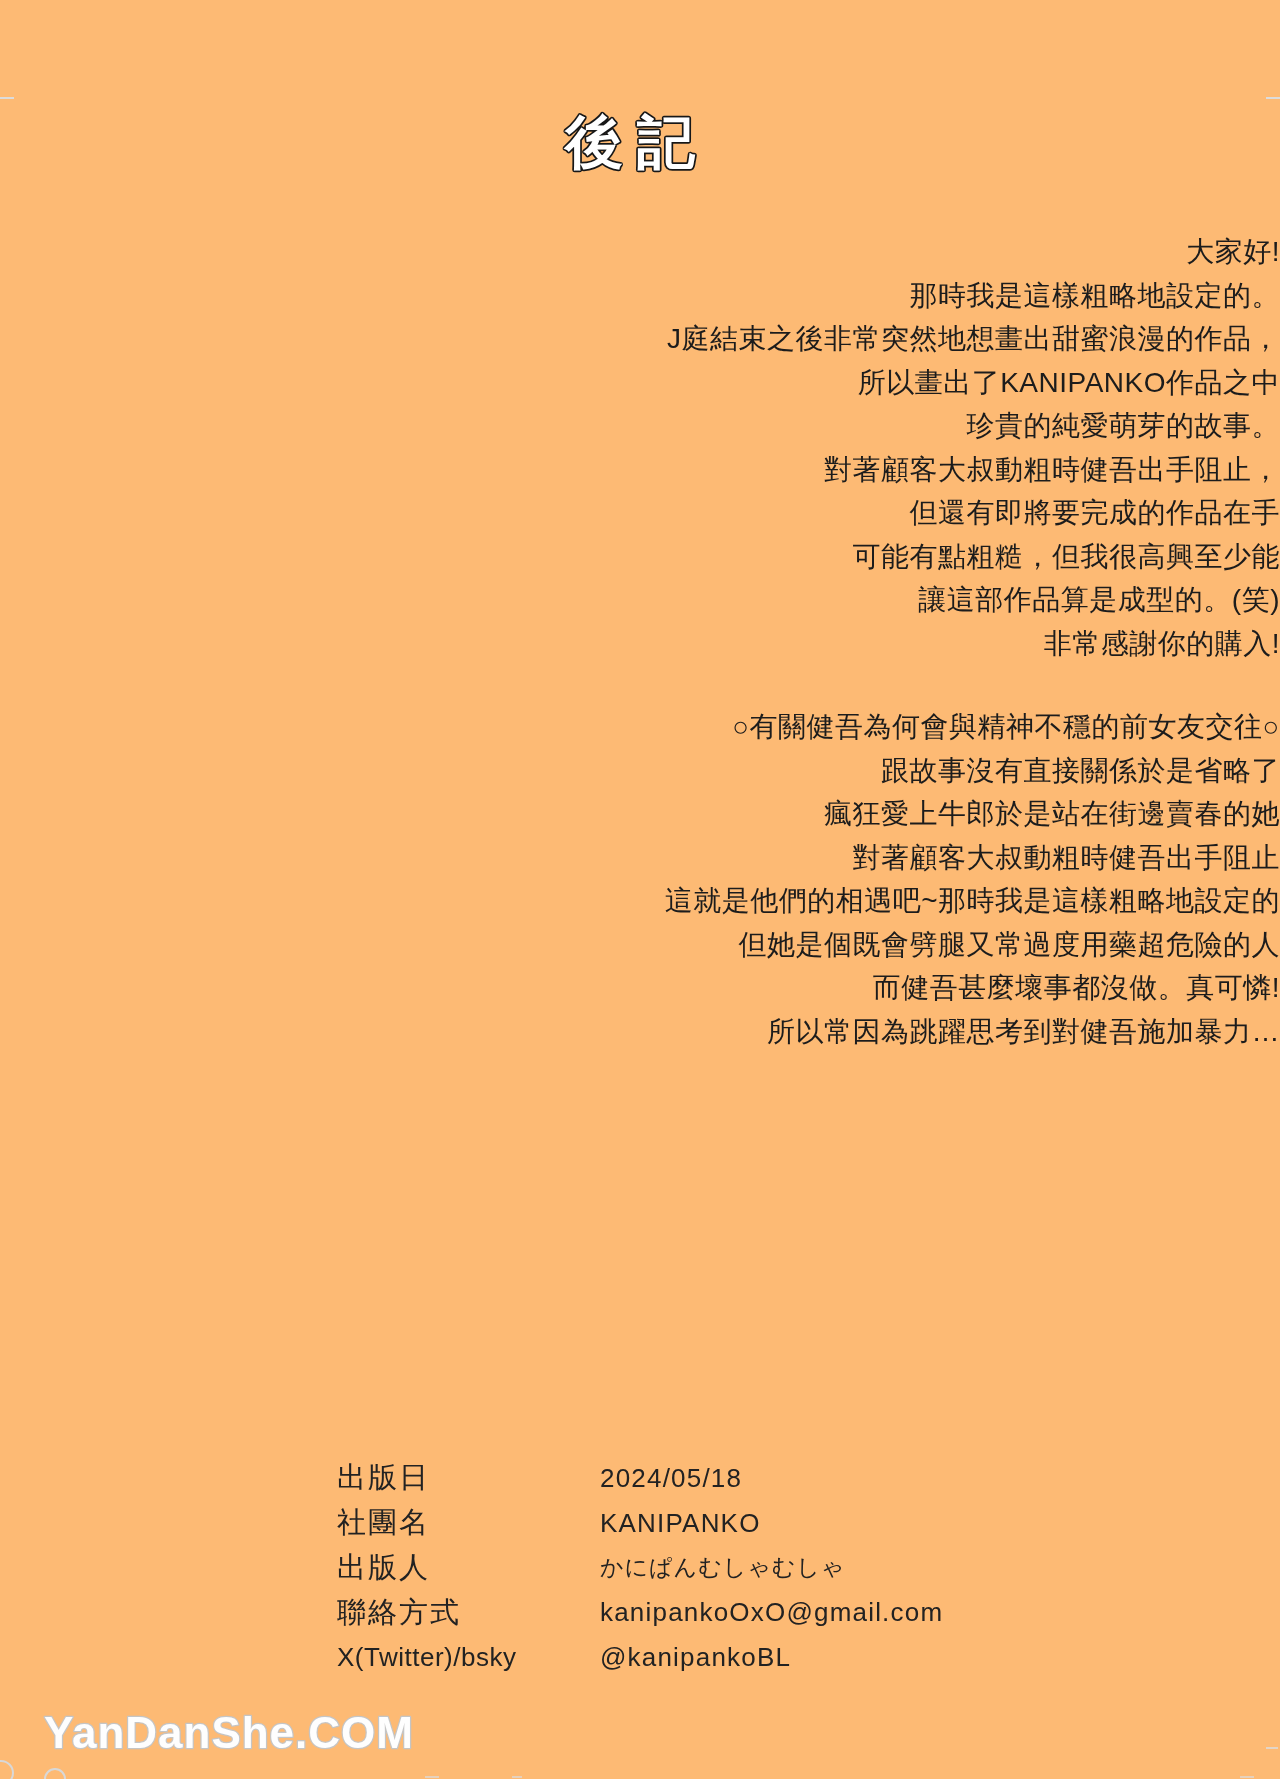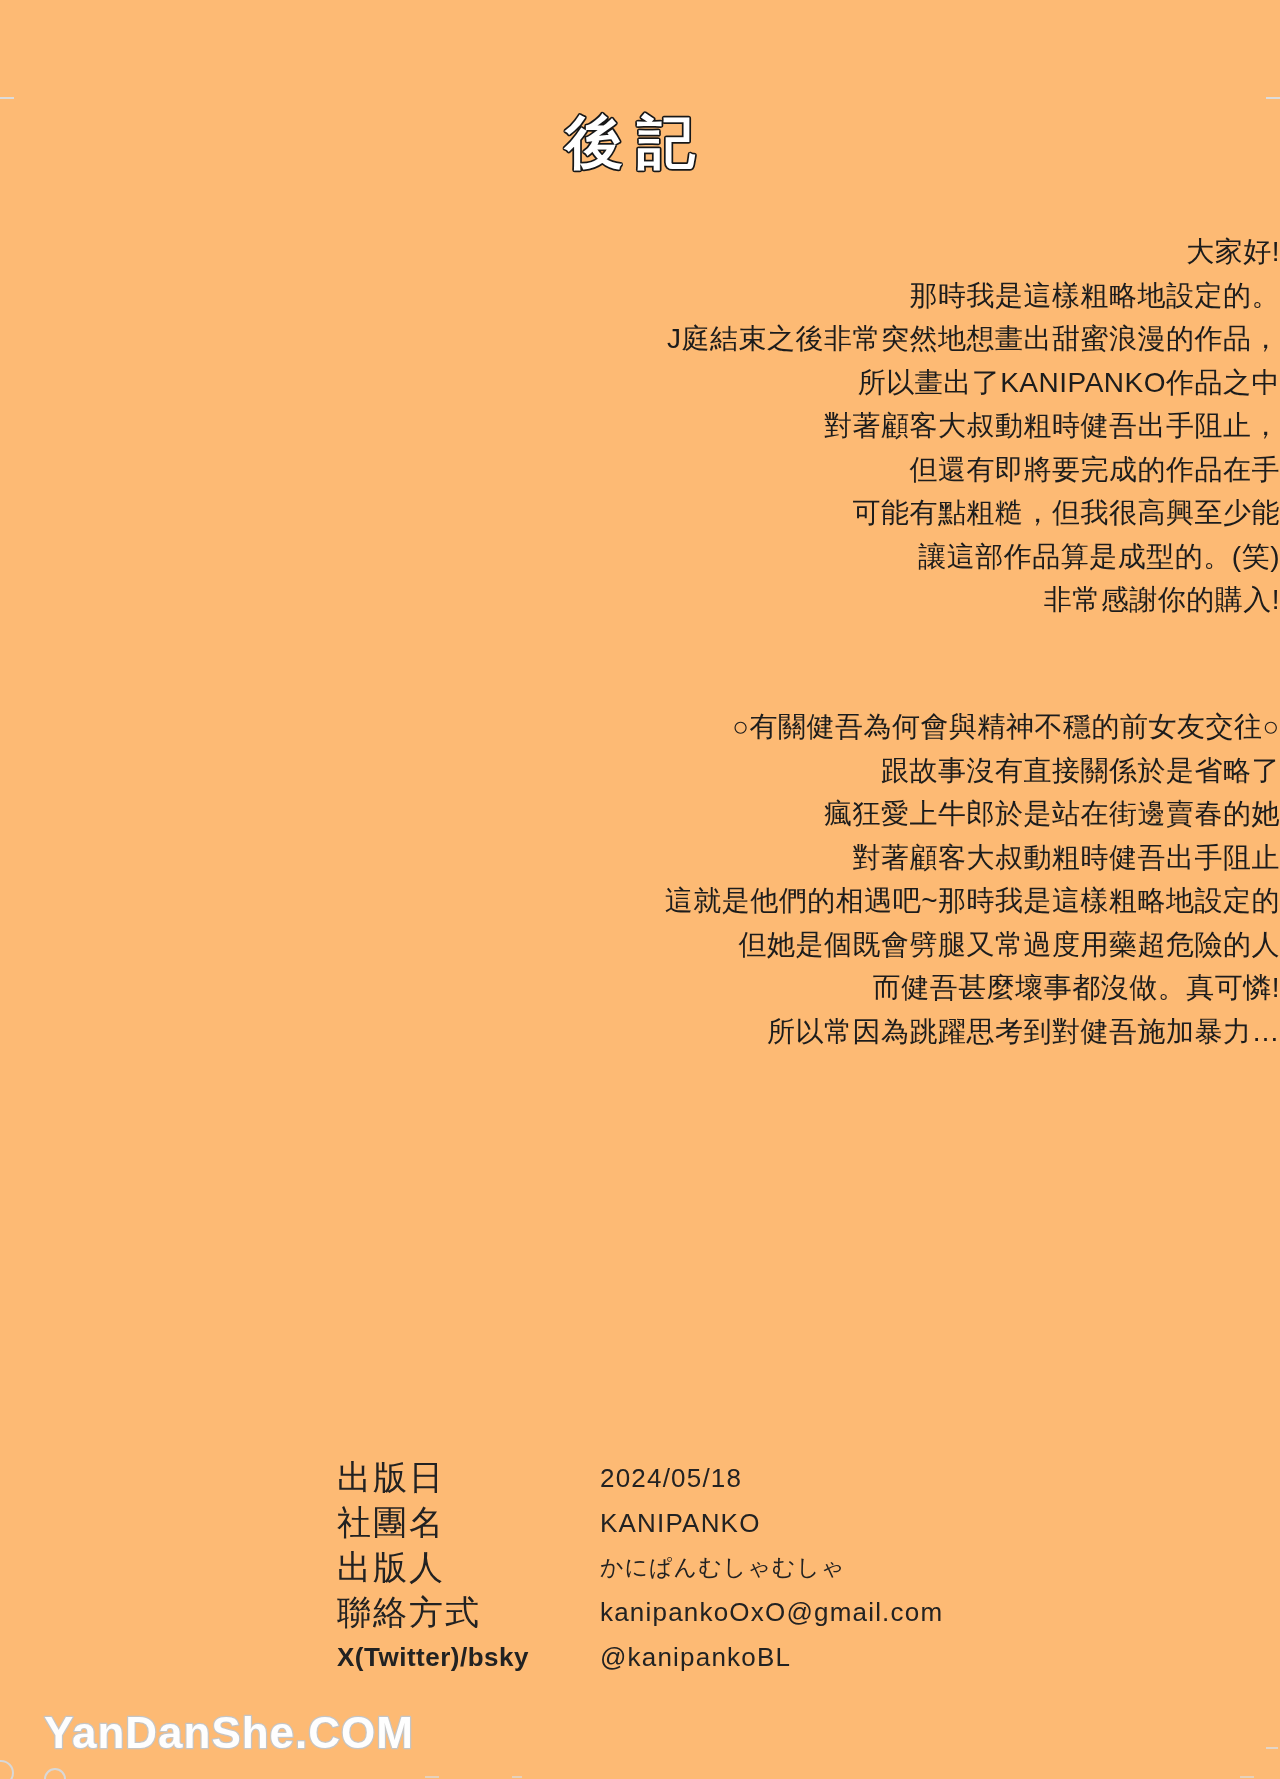--- a/index.html
+++ b/index.html
@@ -7,22 +7,22 @@
     width:1280px;height:1779px;position:relative;background:#ffffff;overflow:hidden;
     font-family:"Liberation Sans","DejaVu Sans",sans-serif;color:#1b1b1b;
   }
   .page{position:absolute;left:0;top:0;width:1280px;height:1779px;background:#fdba74;}
   
   .para{position:absolute;left:20px;width:1260px;text-align:right;}
   .line{font-size:28px;line-height:43.5px;letter-spacing:0.5px;color:#1c1c1c;white-space:pre;}
   
   .colophon{position:absolute;left:337px;top:1456px;width:800px;}
   .crow{display:flex;align-items:center;height:44.8px;}
-  .clabel{width:263px;font-size:34px;letter-spacing:2px;color:#222;}
-  .clabel.latin{font-size:26px;letter-spacing:0.5px;font-weight:bold;}
+  .clabel{width:263px;font-size:29px;letter-spacing:2px;color:#222;}
+  .clabel.latin{font-size:26px;letter-spacing:0.5px;}
   .cvalue{font-size:26px;letter-spacing:1.2px;color:#222;}
   .cvalue.kana{font-size:23px;letter-spacing:1px;}
   
   .mark{position:absolute;background:#dcdcdc;}
   .bubble{position:absolute;border:2px solid #d8d8d8;border-radius:50%;background:transparent;}
   svg{position:absolute;overflow:visible;}
   .title-svg{left:0;top:96px;}
   .wm-svg{left:36px;top:1698px;}
 </style>
 </head>
@@ -32,20 +32,21 @@
 
   <svg class="title-svg" width="1280" height="92">
     <text x="637" y="66" text-anchor="middle" font-family="Liberation Sans, DejaVu Sans, sans-serif" font-size="58" font-weight="bold" letter-spacing="14" fill="#ffffff" stroke="#171717" stroke-width="3.5" stroke-linejoin="round" paint-order="stroke">後記</text>
   </svg>
 
   <div class="para" style="top:230px">
     <div class="line">大家好!</div>
     <div class="line">那時我是這樣粗略地設定的。</div>
     <div class="line">J庭結束之後非常突然地想畫出甜蜜浪漫的作品，</div>
     <div class="line">所以畫出了KANIPANKO作品之中</div>
+    <div class="line">珍貴的純愛萌芽的故事。</div>
     <div class="line">對著顧客大叔動粗時健吾出手阻止，</div>
     <div class="line">但還有即將要完成的作品在手</div>
     <div class="line">可能有點粗糙，但我很高興至少能</div>
     <div class="line">讓這部作品算是成型的。(笑)</div>
     <div class="line">非常感謝你的購入!</div>
   </div>
 
   <div class="para" style="top:705px">
     <div class="line">○有關健吾為何會與精神不穩的前女友交往○</div>
     <div class="line">跟故事沒有直接關係於是省略了</div>

